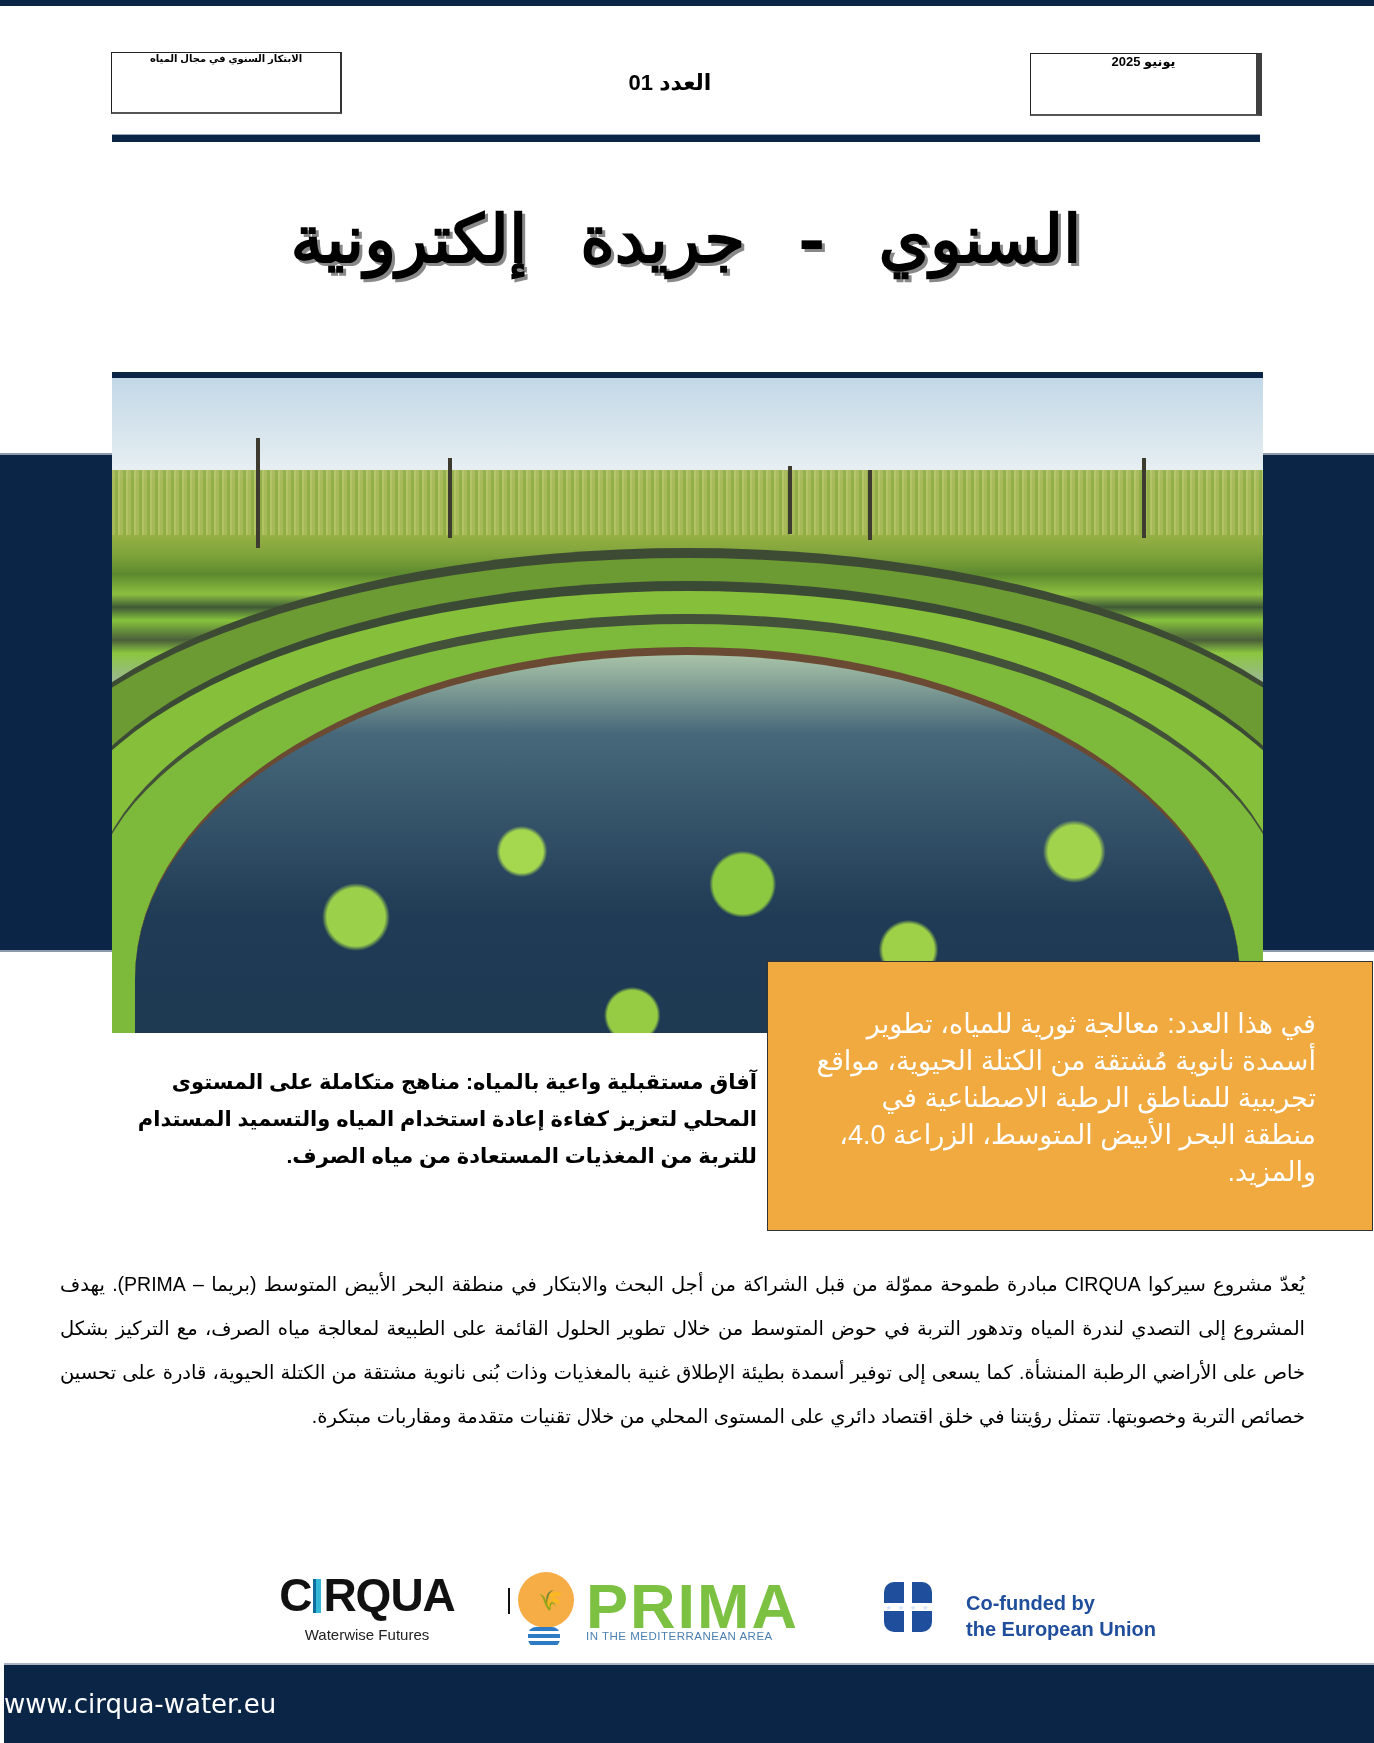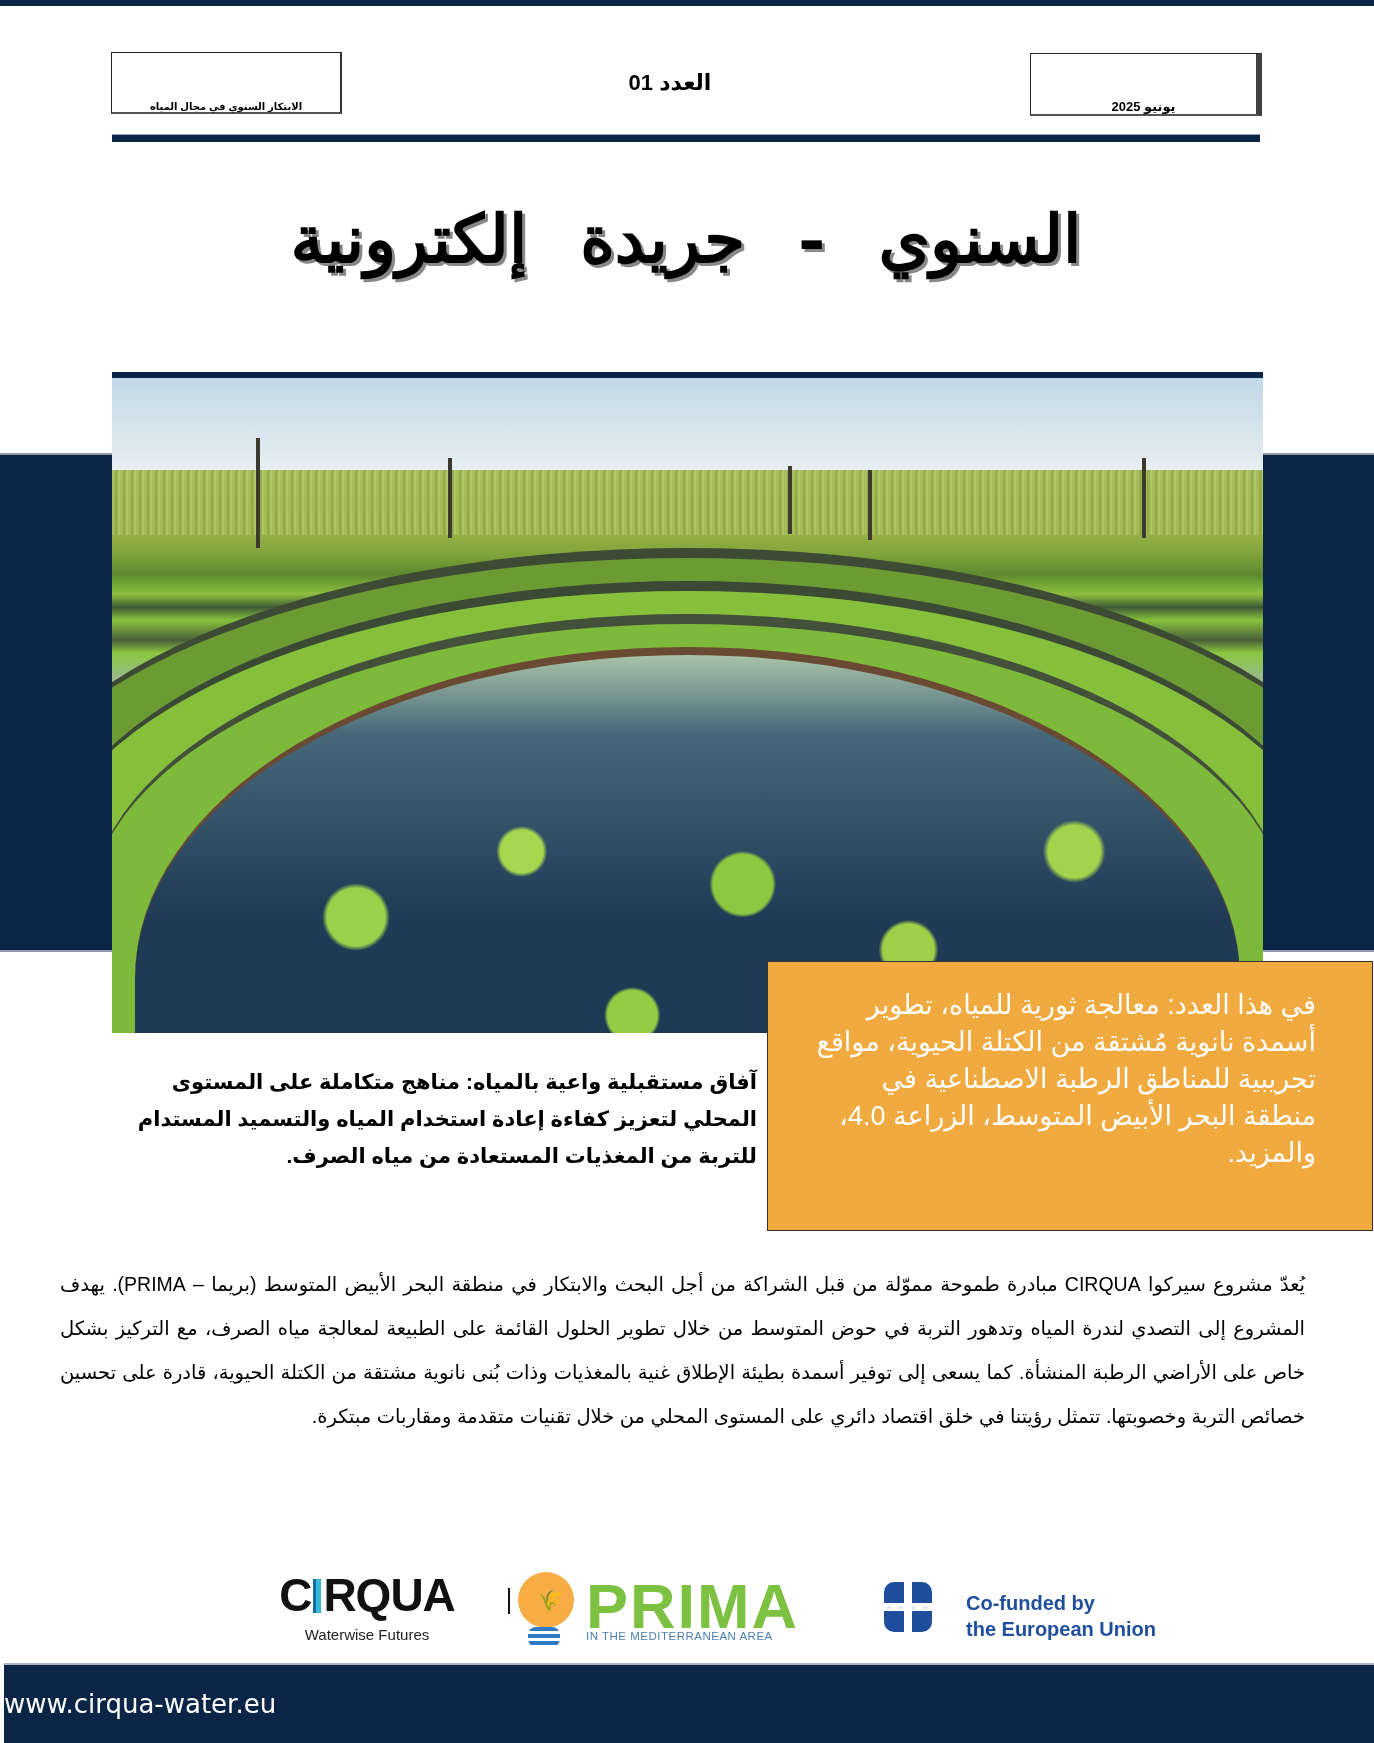--- a/index.html
+++ b/index.html
@@ -6,21 +6,21 @@
   body {
     width: 1374px; height: 1743px; position: relative; overflow: hidden;
     background: #ffffff; font-family: "Liberation Sans", "DejaVu Sans", sans-serif;
     color: #000;
   }
   .abs { position: absolute; }
   .top-bar { left: 0; top: 0; width: 1374px; height: 6px; background: #0b2547; }
 
   .hdr-box {
     top: 52px; height: 62px; border: 1px solid #222; border-bottom: 2px solid #555;
-    box-sizing: border-box; display: flex; align-items: flex-end; justify-content: center;
+    box-sizing: border-box; display: flex; align-items: flex-start; justify-content: center;
     font-weight: bold; direction: rtl;
   }
   .hdr-left { left: 111px; width: 231px; font-size: 10px; border-right: 2px solid #333; }
   .hdr-right { left: 1030px; width: 232px; font-size: 13px; top: 53px; height: 63px; border-right: 6px solid #404040;}
   .hdr-issue { left: 560px; top: 70px; width: 220px; text-align: center; font-size: 22px; font-weight: bold; direction: rtl; }
   .hdr-rule { left: 112px; top: 134px; width: 1148px; height: 7px; background: #0b2547; border-top: 1px solid #9aa5b5; }
 
   .masthead {
     left: 112px; top: 200px; width: 1148px; text-align: center; direction: rtl;
     font-family: "DejaVu Serif", serif; font-weight: bold; font-size: 66px; letter-spacing: 0;
@@ -60,21 +60,21 @@
       radial-gradient(circle at 88% 60%, #8cc840 0 3.5%, transparent 4%),
       radial-gradient(circle at 30% 80%, #a2d34c 0 3%, transparent 3.5%),
       radial-gradient(circle at 78% 82%, #95cc44 0 3%, transparent 3.5%),
       linear-gradient(#a9c3a8 0%, #47687a 12%, #1f3b55 40%, #1c344c 100%);
     border-top: 8px solid #6b4a33;
   }
   .photo .pole { position: absolute; width: 4px; background: #3d3a2f; }
 
   .orange-box {
     left: 767px; top: 961px; width: 606px; height: 270px; background: #f0aa40;
-    border: 1px solid #333; box-sizing: border-box; padding: 25px 56px 0 40px;
+    border: 1px solid #333; box-sizing: border-box; padding: 44px 56px 0 40px;
     color: #fff; font-size: 27px; line-height: 37px; direction: rtl; text-align: right;
   }
 
   .subhead {
     left: 112px; top: 1063px; width: 645px; direction: rtl; text-align: right;
     font-weight: bold; font-size: 21px; line-height: 37px;
   }
 
   .body-text {
     left: 60px; top: 1262px; width: 1245px; direction: rtl; text-align: justify;

